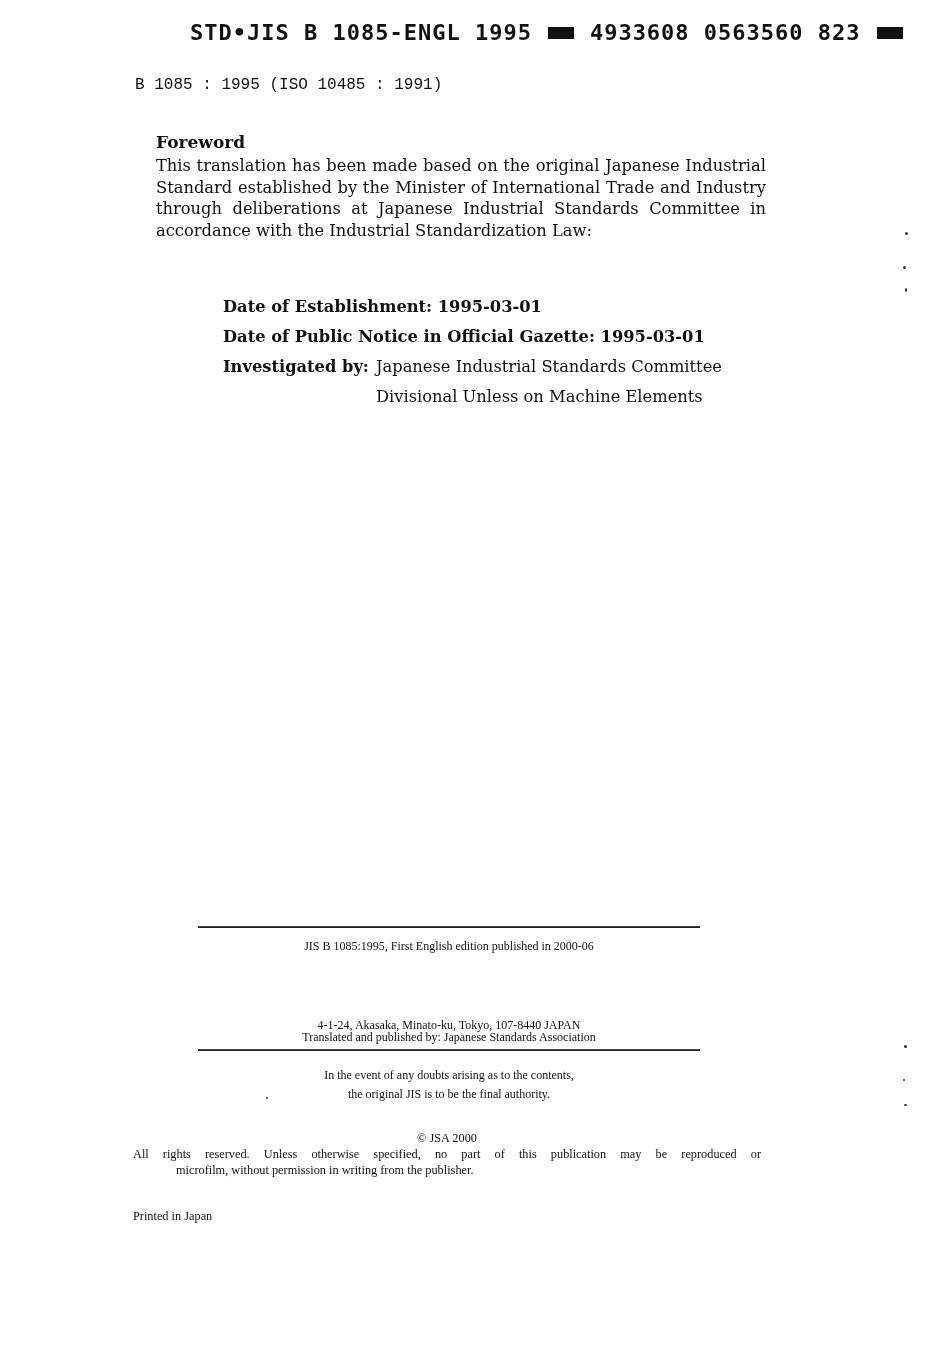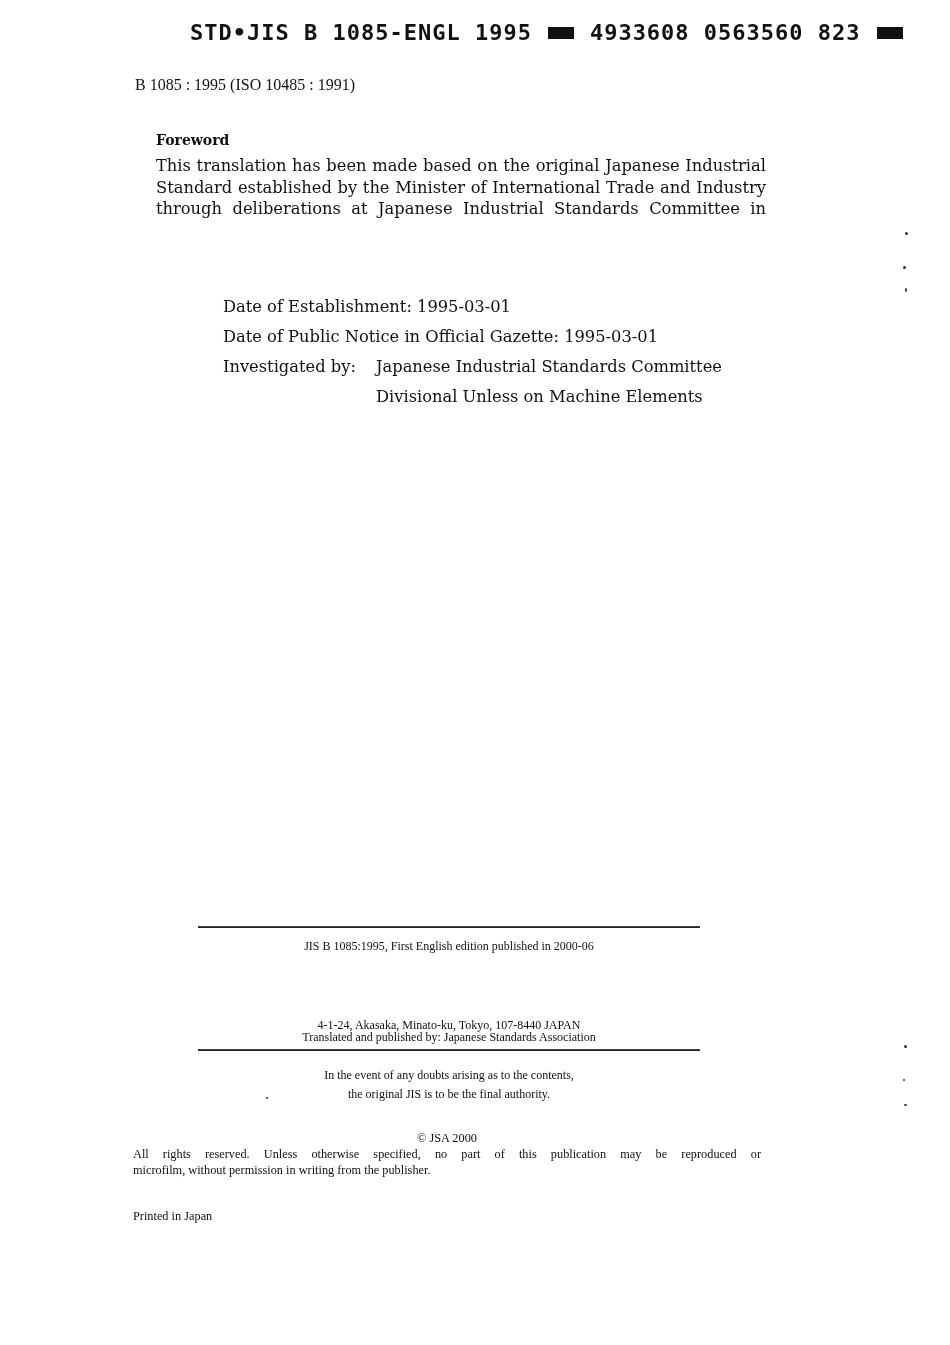--- a/index.html
+++ b/index.html
@@ -1,51 +1,52 @@
 <!DOCTYPE html>
 <html><head>
 <meta charset="utf-8">
 <style>
   html, body { margin: 0; padding: 0; background: #ffffff; }
   body { width: 950px; height: 1345px; position: relative; overflow: hidden; color: #111; font-family: "DejaVu Serif", serif; }
   .abs { position: absolute; white-space: nowrap; }
   .header { top: 20px; left: 190px; font-family: "DejaVu Sans Mono", monospace; font-size: 22px; font-weight: bold; letter-spacing: 1px; display: flex; align-items: center; gap: 16px; }
   .blk { display: inline-block; width: 26px; height: 12px; background: #111; }
-  .docid { top: 76px; left: 135px; font-size: 16px; font-family: Liberation Serif, serif; }
-  .fw-title { top: 132px; left: 156px; font-size: 14px; font-weight: bold; }
+  .docid { top: 76px; left: 135px; font-size: 16px; font-family: Liberation Mono, monospace; }
+  .fw-title { top: 132px; left: 156px; font-size: 17px; font-weight: bold; }
   .fw-para { top: 155px; left: 156px; width: 610px; font-size: 16.3px; line-height: 21.5px; white-space: normal; text-align: justify; }
   .fw-para span { display: block; text-align-last: justify; }
   .fw-para span.last { text-align-last: left; }
-  .info { left: 223px; font-size: 16.3px; }
+  .info { left: 223px; font-size: 16.3px; font-weight: bold; }
   .info-val { left: 376px; font-size: 16.3px; }
   .rule { position: absolute; left: 198px; width: 502px; height: 1px; background: #222; border-top: 1px solid #444; }
   .center { left: 198px; width: 502px; text-align: center; font-family: "Liberation Serif", serif; font-size: 12px; }
   .small { left: 133px; width: 628px; font-family: "Liberation Serif", serif; font-size: 12.3px; line-height: 16px; white-space: normal; }
   .small span { display: block; text-align: justify; text-align-last: justify; }
-  .small span.last { text-align-last: left; }
+  .small span.last { text-align-last: left; margin-left: 43px; }
   .speck { position: absolute; background: #333; border-radius: 50%; }
 </style>
 </head>
 <body>
 
 <div class="abs header">
   <span>STD•JIS B 1085-ENGL 1995</span>
   <span class="blk"></span>
   <span>4933608 0563560 823</span>
   <span class="blk"></span>
 </div>
 
 <div class="abs docid">B 1085 : 1995 (ISO 10485 : 1991)</div>
 
 <div class="abs fw-title">Foreword</div>
 
 <div class="abs fw-para">
   <span>This translation has been made based on the original Japanese Industrial</span>
   <span>Standard established by the Minister of International Trade and Industry</span>
   <span>through deliberations at Japanese Industrial Standards Committee in</span>
+  <span class="last">accordance with the Industrial Standardization Law:</span>
 </div>
 
 <div class="abs info" style="top:297px;">Date of Establishment: 1995-03-01</div>
 <div class="abs info" style="top:327px;">Date of Public Notice in Official Gazette: 1995-03-01</div>
 <div class="abs info" style="top:357px;">Investigated by:</div>
 <div class="abs info-val" style="top:357px;">Japanese Industrial Standards Committee</div>
 <div class="abs info-val" style="top:387px;">Divisional Unless on Machine Elements</div>
 
 <div class="rule" style="top:926px;"></div>
 <div class="abs center" style="top:939px;">JIS B 1085:1995, First English edition published in 2000-06</div>

